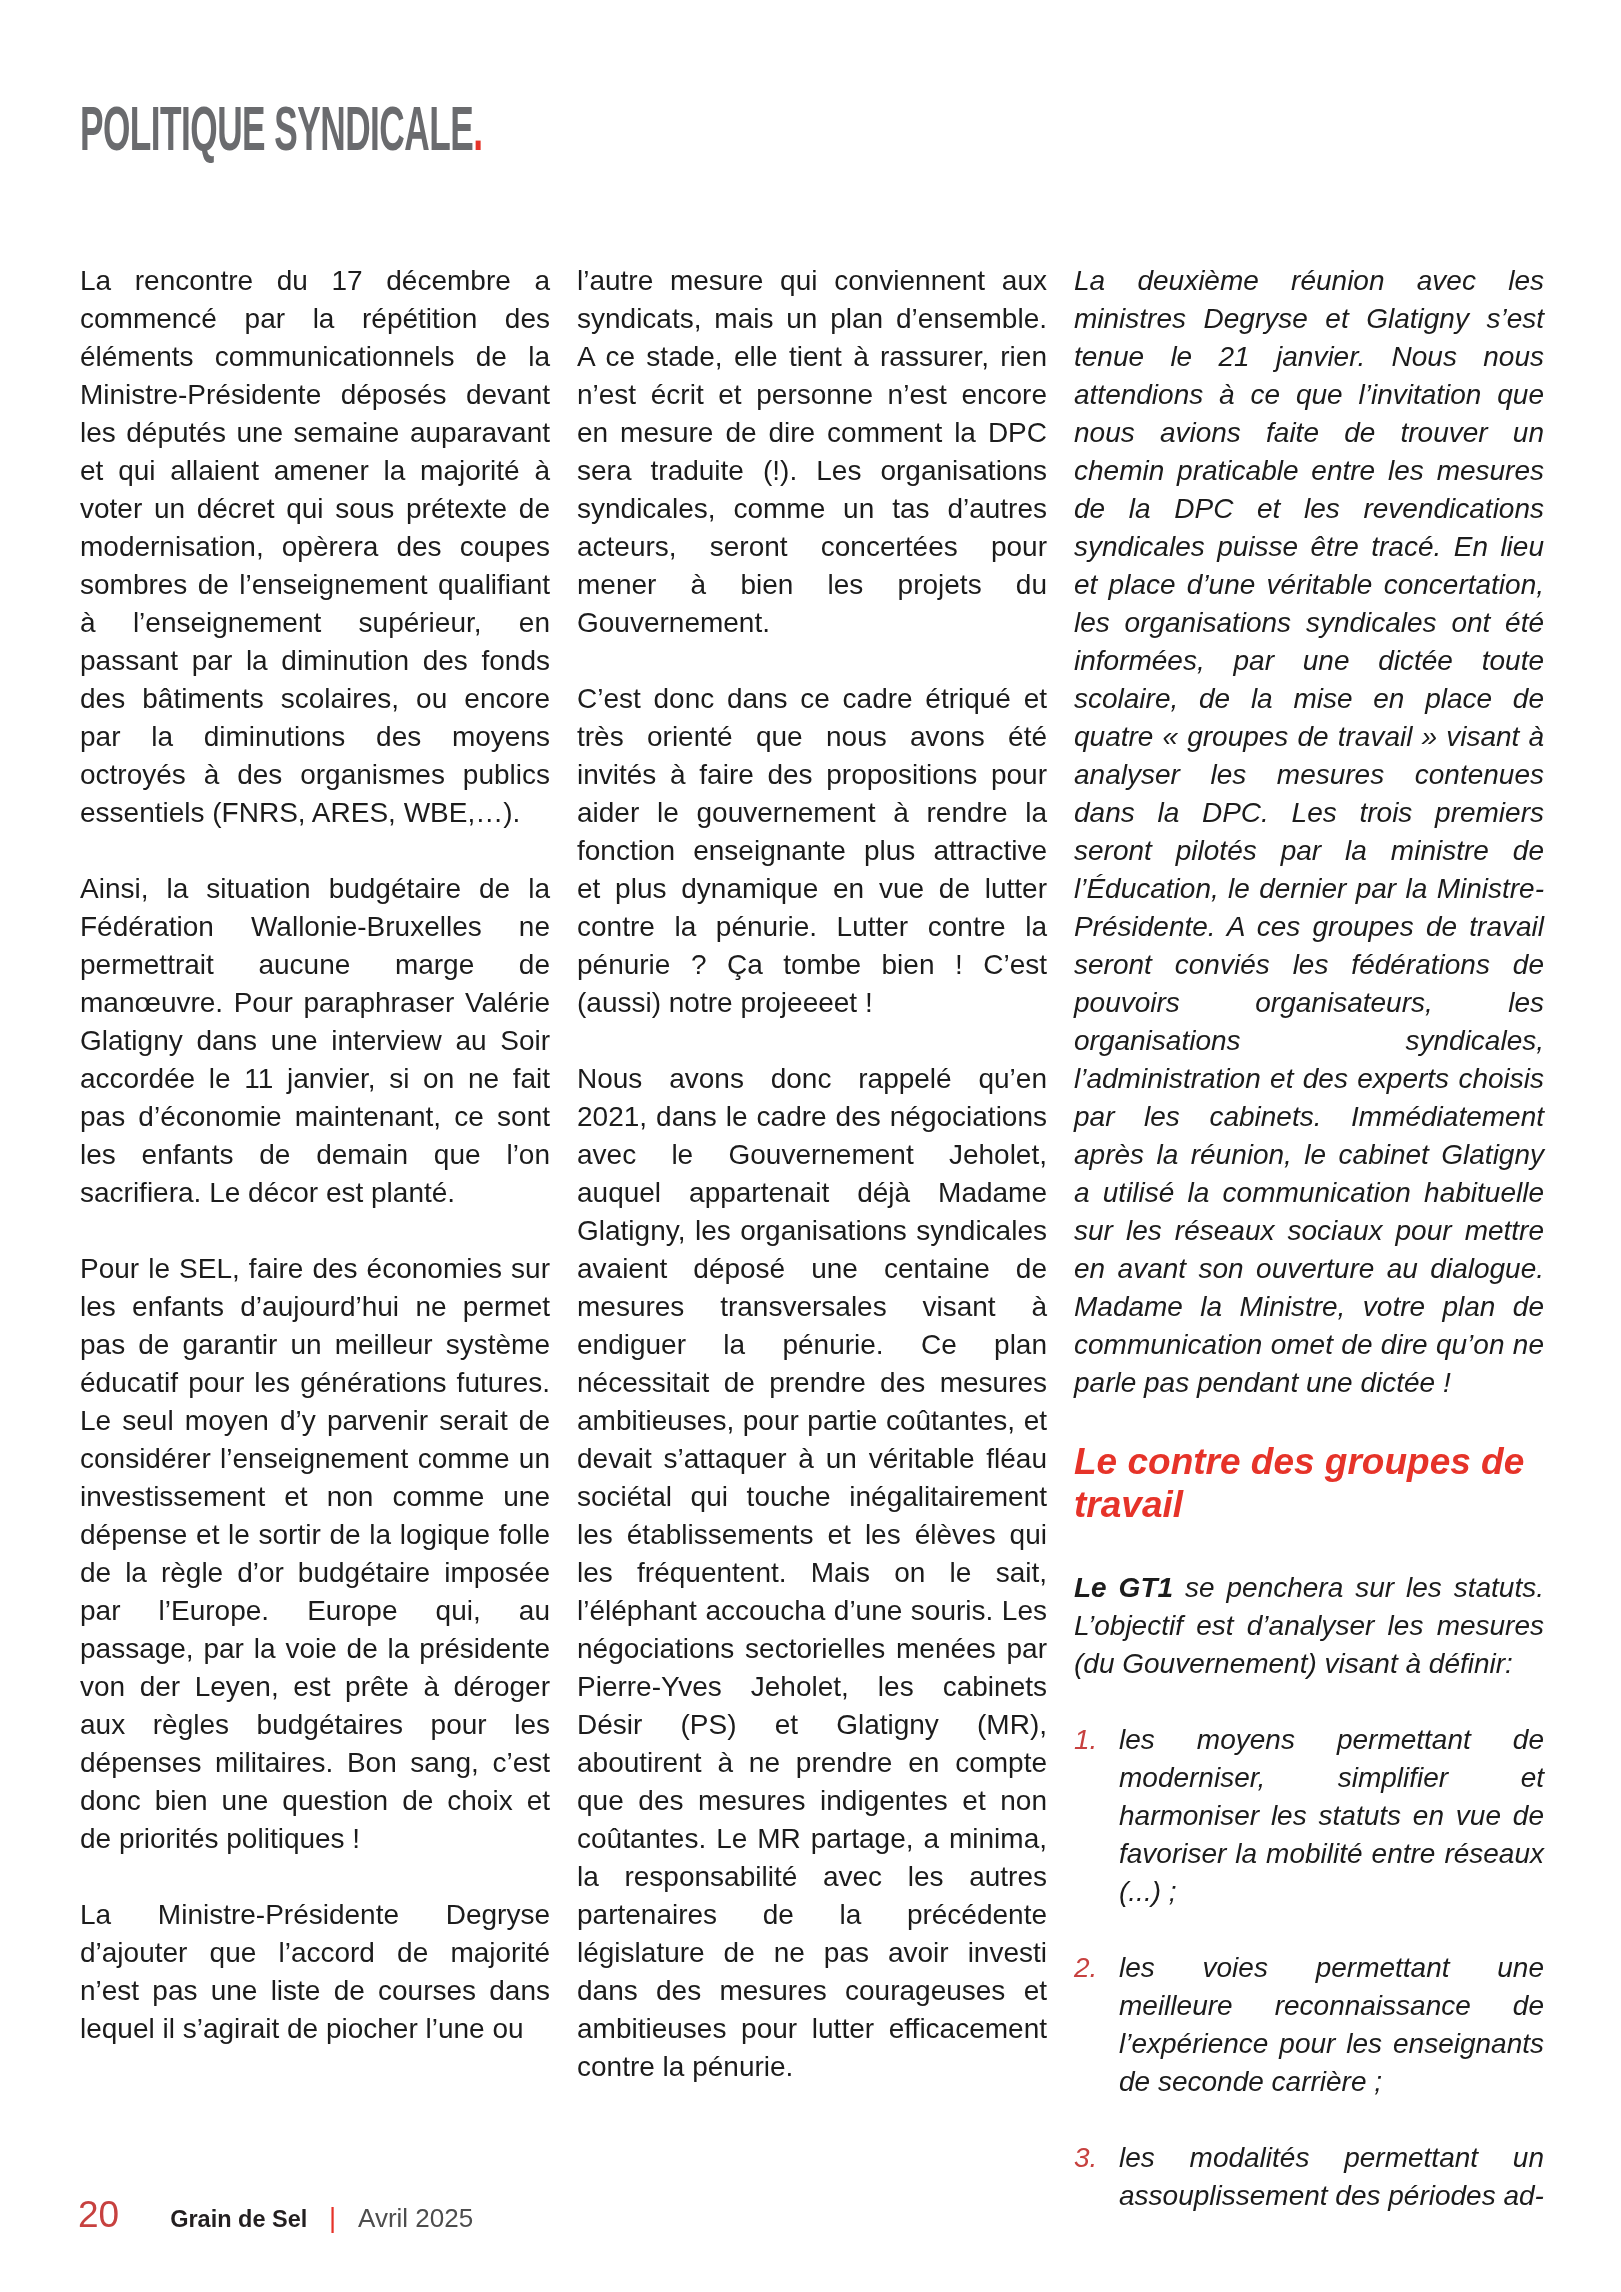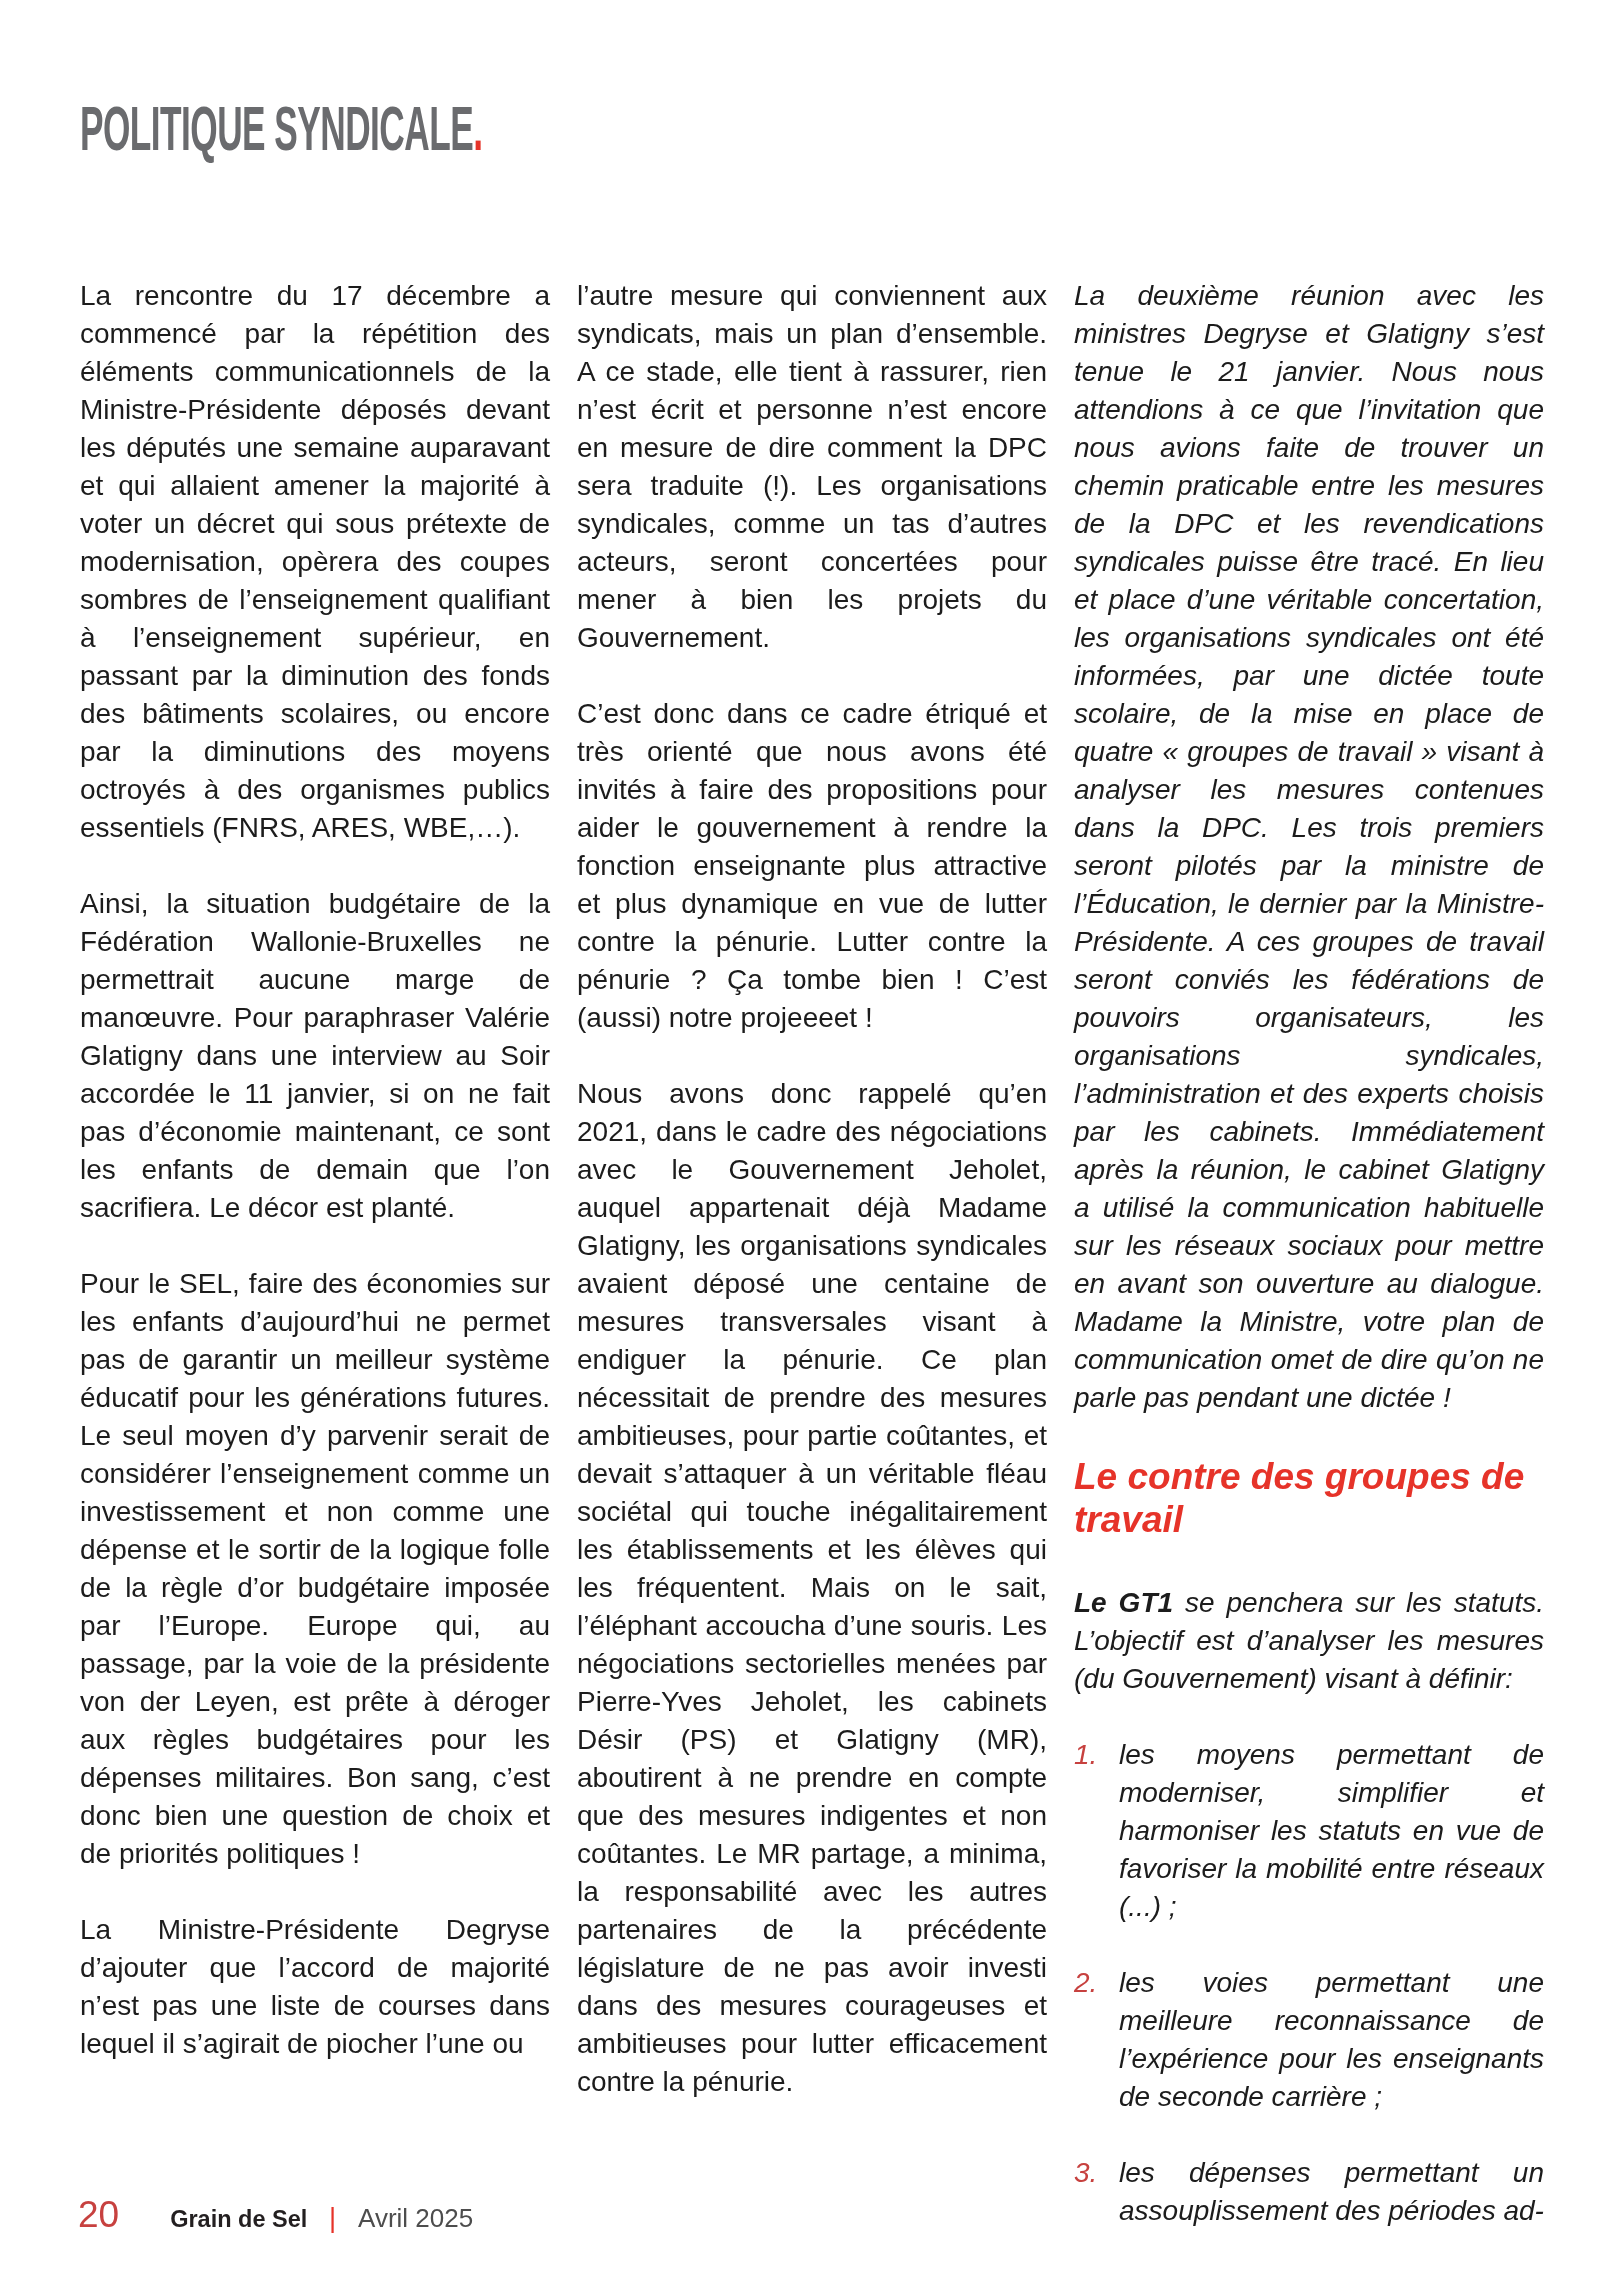--- a/index.html
+++ b/index.html
@@ -26,21 +26,21 @@
     letter-spacing: -1px;
     transform: scaleX(0.56);
     transform-origin: left top;
     white-space: nowrap;
   }
   .page-title .dot {
     color: var(--accent_red, #e63329);
   }
   .col {
     position: absolute;
-    top: 277px;
+    top: 262px;
     width: 470px;
     font-size: 28px;
     line-height: 38px;
     text-align: justify;
     hyphens: auto;
     -webkit-hyphens: auto;
     color: var(--text_color, #1c1c1c);
   }
   .col-1 { left: 80px; }
   .col-2 { left: 577px; }
@@ -128,21 +128,21 @@
     <div class="li">
       <span class="num">1.</span>
       <div class="li-text">les moyens permettant de moderniser, simplifier et harmoniser les statuts en vue de favoriser la mobilité entre réseaux (...) ;</div>
     </div>
     <div class="li">
       <span class="num">2.</span>
       <div class="li-text">les voies permettant une meilleure reconnaissance de l’expérience pour les enseignants de seconde carrière ;</div>
     </div>
     <div class="li">
       <span class="num">3.</span>
-      <div class="li-text">les dépenses permettant un assouplissement des périodes ad-</div>
+      <div class="li-text">les modalités permettant un assouplissement des périodes ad-</div>
     </div>
   </div>
 </div>
 
 <div class="footer">
   <span class="page-num">20</span>
   <span class="mag">Grain de Sel</span>
   <span class="sep">|</span>
   <span class="issue">Avril 2025</span>
 </div>

